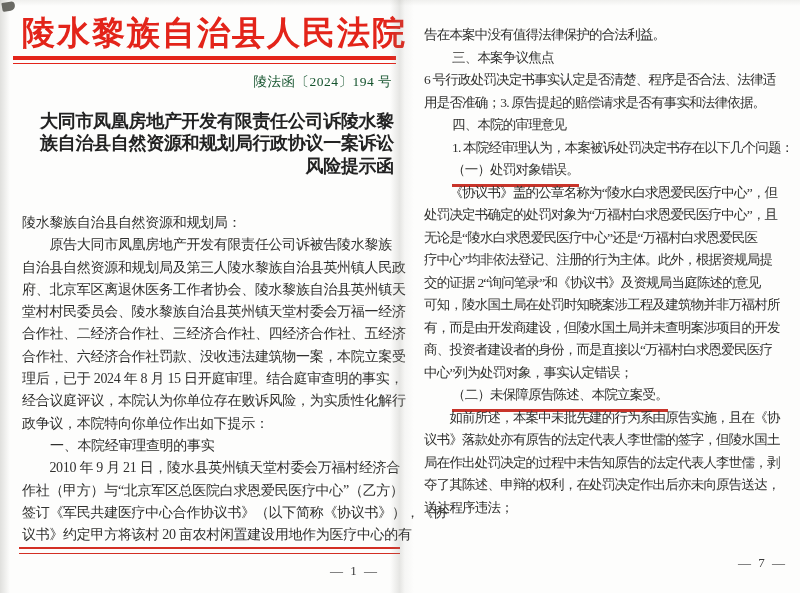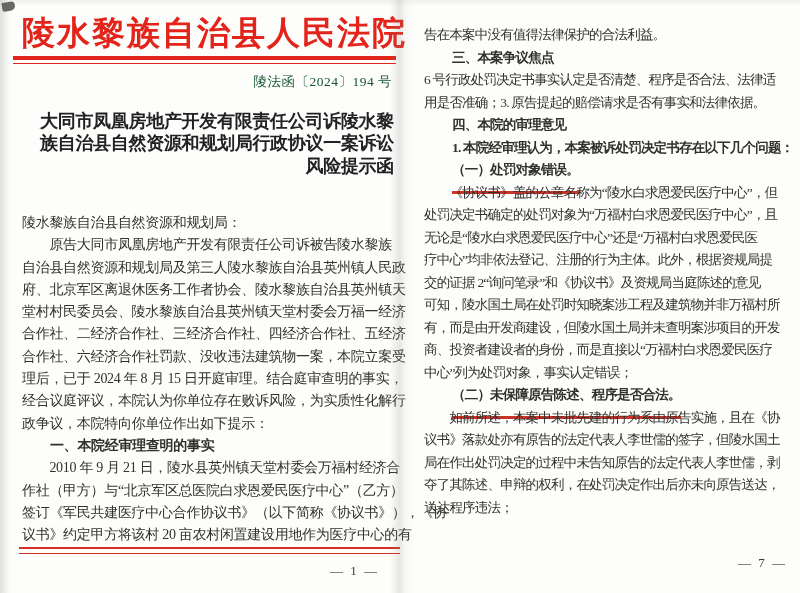--- a/index.html
+++ b/index.html
@@ -56,28 +56,28 @@
     text-align: right; font-weight: bold; font-size: 18px;
     line-height: 25px; color: #222; letter-spacing: 0.2px;
   }
 
   
   .body-block { position: absolute; left: 0; width: 100%; font-size: 14px; color: #30302e; }
   .page-left  .body-block { top: 212px; }
   .page-right .body-block { top: 24px; font-size: 13.5px; }
   .line { height: 22.3px; line-height: 22.3px; white-space: nowrap; letter-spacing: -0.3px; }
   .page-right .line { height: 22.5px; line-height: 22.5px; letter-spacing: -0.8px; }
-  .bold { font-weight: bold; }
+  .bold { font-weight: normal; }
   .ind  { padding-left: 28px; }
 
   
   .u-single {
     display: inline-block;
     border-bottom: 3px solid #c8342a;
-    padding-bottom: 9px;
+    padding-bottom: 2px;
   }
   .u-double { position: relative; display: block; }
   .u-double::before {
     content: ""; position: absolute; left: -3px; right: -6px; bottom: -3px;
     height: 2.5px; background: #d32f24;
   }
   .u-double::after {
     content: ""; position: absolute; left: -3px; right: -6px; bottom: -8px;
     height: 1.5px; background: #d32f24;
   }
@@ -154,21 +154,21 @@
           <div class="line">处罚决定书确定的处罚对象为“万福村白求恩爱民医疗中心”，且</div>
           <div class="line">无论是“陵水白求恩爱民医疗中心”还是“万福村白求恩爱民医</div>
           <div class="line">疗中心”均非依法登记、注册的行为主体。此外，根据资规局提</div>
           <div class="line">交的证据 2“询问笔录”和《协议书》及资规局当庭陈述的意见</div>
           <div class="line">可知，陵水国土局在处罚时知晓案涉工程及建筑物并非万福村所</div>
           <div class="line">有，而是由开发商建设，但陵水国土局并未查明案涉项目的开发</div>
           <div class="line">商、投资者建设者的身份，而是直接以“万福村白求恩爱民医疗</div>
           <div class="line">中心”列为处罚对象，事实认定错误；</div>
         </div>
       <div class="line bold ind">
-        <span class="u-single">（二）未保障原告陈述、程序是否合法。</span>
+        <span class="u-single">（二）未保障原告陈述、本院立案受。</span>
       </div>
       <div>
           <div class="line">　　如前所述，本案中未批先建的行为系由原告实施，且在《协</div>
           <div class="line">议书》落款处亦有原告的法定代表人李世儒的签字，但陵水国土</div>
           <div class="line">局在作出处罚决定的过程中未告知原告的法定代表人李世儒，剥</div>
           <div class="line">夺了其陈述、申辩的权利，在处罚决定作出后亦未向原告送达，</div>
           <div class="line">送达程序违法；</div>
         </div>
     </div>
 

